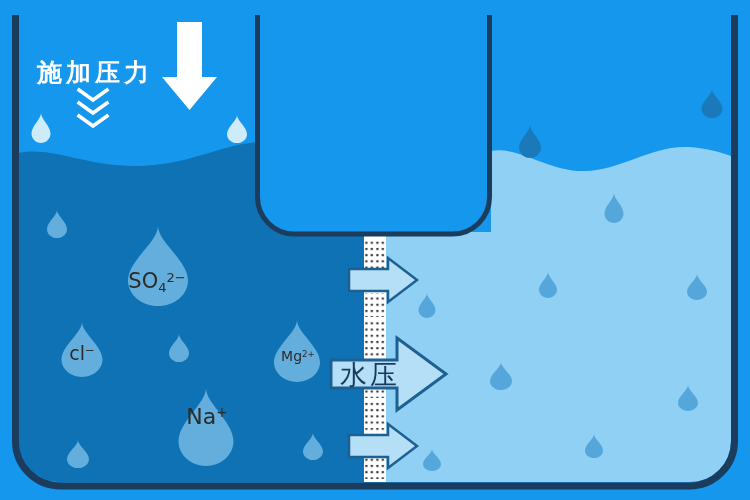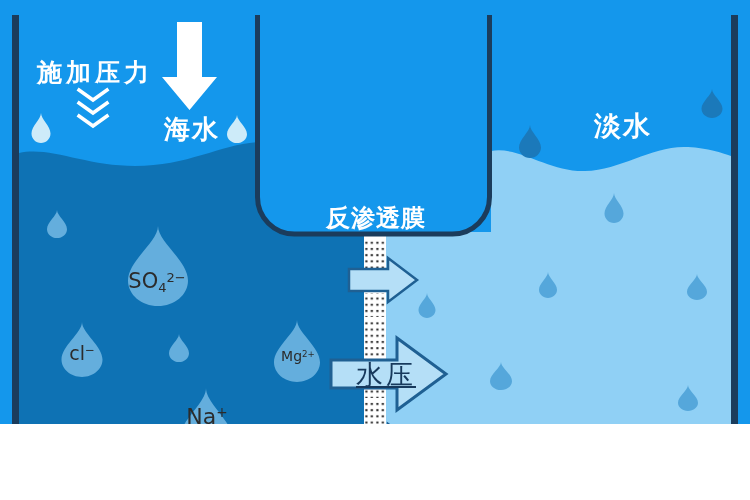--- a/index.html
+++ b/index.html
@@ -1,33 +1,33 @@
 <!DOCTYPE html>
 <html style="--background: #1497EC; --seawater: #0E72B4; --freshwater: #90D0F5; --vessel-border: #1B3C5C; --membrane-fill: #FFFFFF; --membrane-dot: #2B2B2B; --arrow-fill: #B5DFF7; --arrow-stroke: #1F6093; --down-arrow: #FFFFFF; --chevron: #FFFFFF; --sea-droplet: #64AEDD; --fresh-droplet: #55A7DB; --dark-droplet: #1B79BA; --light-droplet: #CDEBF9; --ion-text: #2B2B2B; --pressure-text: #17395C; --white-text: #FFFFFF;"><head>
 <meta charset="utf-8">
 <style>
   html,body{margin:0;padding:0;background:#fff;}
   #stage{
     position:relative;
-    width:750px;height:424px;
+    width:750px;height:500px;
     overflow:hidden;
     background:var(--background,#1497EC);
     font-family:"Liberation Sans","DejaVu Sans",sans-serif;
   }
   #scene{position:absolute;left:0;top:0;}
   .lbl{position:absolute;white-space:nowrap;}
   .lbl-white{color:var(--white-text,#fff);font-weight:bold;}
   .lbl-center{transform:translate(-50%,-50%);}
   #apply-pressure{left:37px;top:56px;font-size:25px;letter-spacing:4px;}
   #seawater-lbl{left:192px;top:129px;font-size:26px;letter-spacing:2px;}
   #freshwater-lbl{left:623px;top:126px;font-size:27px;letter-spacing:2px;}
   #membrane-lbl{left:376px;top:218px;font-size:24px;letter-spacing:1px;}
   #waterpressure-lbl{
-    left:386px;top:375px;font-size:27px;letter-spacing:3px;
-    color:var(--pressure-text,#17395C);font-weight:normal;text-decoration:underline;
+    left:370px;top:375px;font-size:27px;letter-spacing:3px;
+    color:var(--pressure-text,#17395C);font-weight:normal;
   }
   .ion{
     position:absolute;transform:translate(-50%,-50%);
     color:var(--ion-text,#2B2B2B);white-space:nowrap;
     font-family:"DejaVu Sans","Liberation Sans",sans-serif;
   }
   .ion sub{font-size:0.62em;vertical-align:-0.3em;}
   .ion sup{font-size:0.62em;vertical-align:0.5em;letter-spacing:0;}
   #ion-so4{left:157px;top:282px;font-size:21px;}
   #ion-cl{left:82px;top:353px;font-size:19px;}
@@ -102,23 +102,20 @@
     <path d="M177,22 L202,22 L202,77 L217,77 L189.5,110 L162,77 L177,77 Z" style="fill:var(--down-arrow,#FFFFFF)"></path>
 
     <g fill="none" style="stroke:var(--chevron,#FFFFFF);stroke-width:3.5" stroke-linecap="square">
       <path d="M79,90 L93,100 L107,90"></path>
       <path d="M79,103 L93,113 L107,103"></path>
       <path d="M79,116 L93,126 L107,116"></path>
     </g>
   </svg>
 
   <div id="apply-pressure" class="lbl lbl-white">施加压力</div>
-  <div id="seawater-lbl" class="lbl lbl-white lbl-center">海水</div>
-  <div id="freshwater-lbl" class="lbl lbl-white lbl-center">淡水</div>
-  <div id="membrane-lbl" class="lbl lbl-white lbl-center">反渗透膜</div>
   <div id="waterpressure-lbl" class="lbl lbl-center">水压</div>
 
   <div id="ion-so4" class="ion"><span>SO</span><sub>4</sub><sup>2−</sup></div>
   <div id="ion-cl" class="ion"><span>cl</span><sup>−</sup></div>
   <div id="ion-mg" class="ion"><span>Mg</span><sup>2+</sup></div>
   <div id="ion-na" class="ion"><span>Na</span><sup>+</sup></div>
 
 </div>
 
 </body></html>

